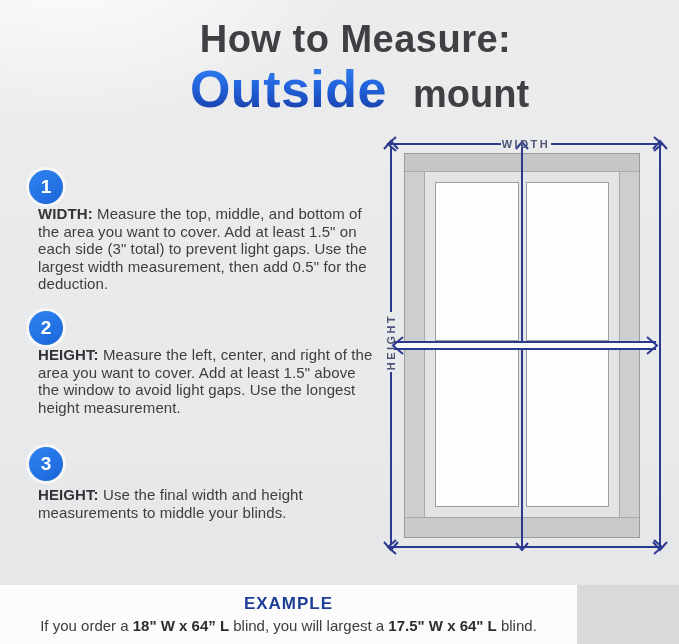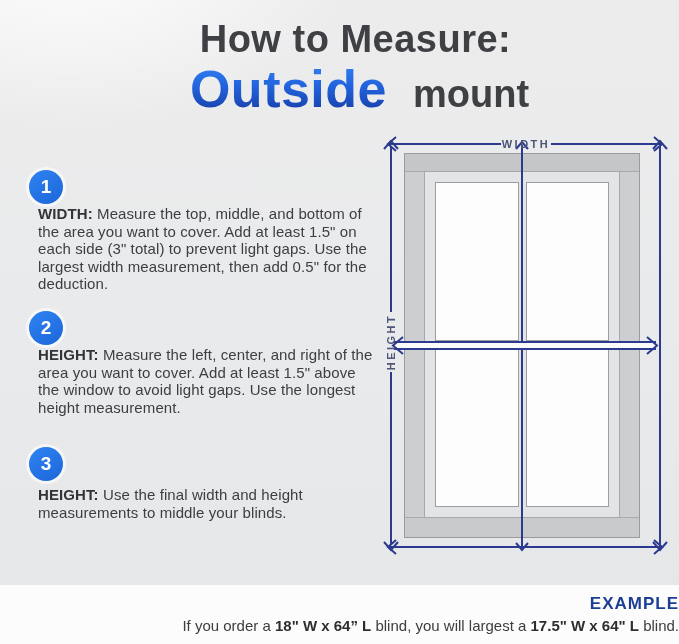--- a/index.html
+++ b/index.html
@@ -64,22 +64,22 @@
   }
   .window-panes{
     position:absolute;left:10px;right:10px;top:10px;bottom:10px;
     display:grid;grid-template-columns:1fr 1fr;grid-template-rows:1fr 1fr;gap:7px;
   }
   .pane{background:#fdfdfe;border:1px solid #9c9d9e;}
   
   .measure-overlay{position:absolute;left:0;top:0;pointer-events:none;}
   
   .example-footer{
-    position:absolute;left:0;top:585px;width:679px;height:59px;
-    background:#fcfcfc;text-align:right;
+    position:absolute;left:0;top:585px;width:577px;height:59px;
+    background:#fcfcfc;text-align:center;
   }
   .example-heading{
     margin-top:9px;font-size:17px;font-weight:bold;color:#1d3e96;letter-spacing:1px;
   }
   .example-line{margin-top:3px;font-size:15px;color:#3c3d3f;}
   .example-line b{color:#2c2d2f;}
 </style>
 </head>
 <body>
 

